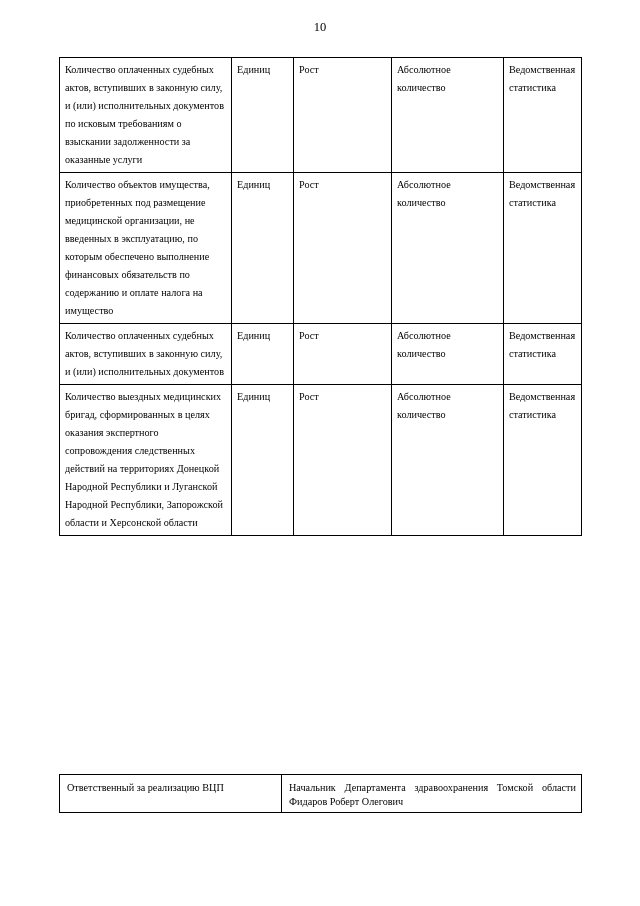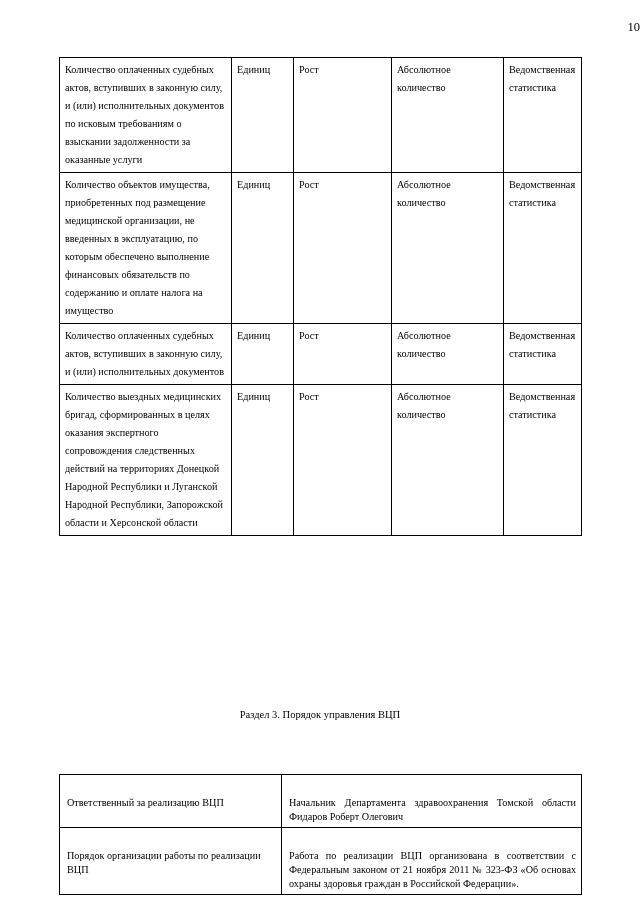--- a/index.html
+++ b/index.html
@@ -18,21 +18,21 @@
     width: 640px;
     height: 906px;
     position: relative;
     box-sizing: border-box;
   }
   .page-number {
     position: absolute;
     top: 20px;
     left: 0;
     width: 640px;
-    text-align: right;
+    text-align: center;
     font-size: 12.5px;
     line-height: 14px;
   }
   .main-table {
     position: absolute;
     top: 57px;
     left: 59px;
     width: 522px;
     border-collapse: collapse;
     table-layout: fixed;
@@ -65,21 +65,21 @@
     position: absolute;
     top: 774px;
     left: 59px;
     width: 522px;
     border-collapse: collapse;
     table-layout: fixed;
   }
   .mgmt-table td {
     border: 1px solid #000000;
     vertical-align: top;
-    padding: 21px 5px 3px 7px;
+    padding: 6px 5px 3px 7px;
     font-size: 10.2px;
     line-height: 14px;
   }
   .mgmt-col-1 { width: 222px; }
   .mgmt-col-2 { width: 300px; }
   .justify {
     text-align: justify;
     text-align-last: left;
   }
 </style>
@@ -123,32 +123,27 @@
       <tr>
         <td>Количество выездных медицинских бригад, сформированных в целях оказания экспертного сопровождения следственных действий на территориях Донецкой Народной Республики и Луганской Народной Республики, Запорожской области и Херсонской области</td>
         <td>Единиц</td>
         <td>Рост</td>
         <td>Абсолютное количество</td>
         <td>Ведомственная статистика</td>
       </tr>
     </tbody>
   </table>
 
-  <div class="section-title">Раздел 3. Порядок управления ВЦП</div>
 
   <table class="mgmt-table">
     <colgroup>
       <col class="mgmt-col-1">
         <col class="mgmt-col-2">
     </colgroup>
     <tbody>
       <tr>
         <td>Ответственный за реализацию ВЦП</td>
         <td class="justify">Начальник Департамента здравоохранения Томской области Фидаров Роберт Олегович</td>
       </tr>
-      <tr>
-        <td>Порядок организации работы по реализации ВЦП</td>
-        <td class="justify">Работа по реализации ВЦП организована в соответствии с Федеральным законом от 21 ноября 2011 № 323-ФЗ «Об основах охраны здоровья граждан в Российской Федерации».</td>
-      </tr>
     </tbody>
   </table>
 
 </div>
 
 </body></html>

